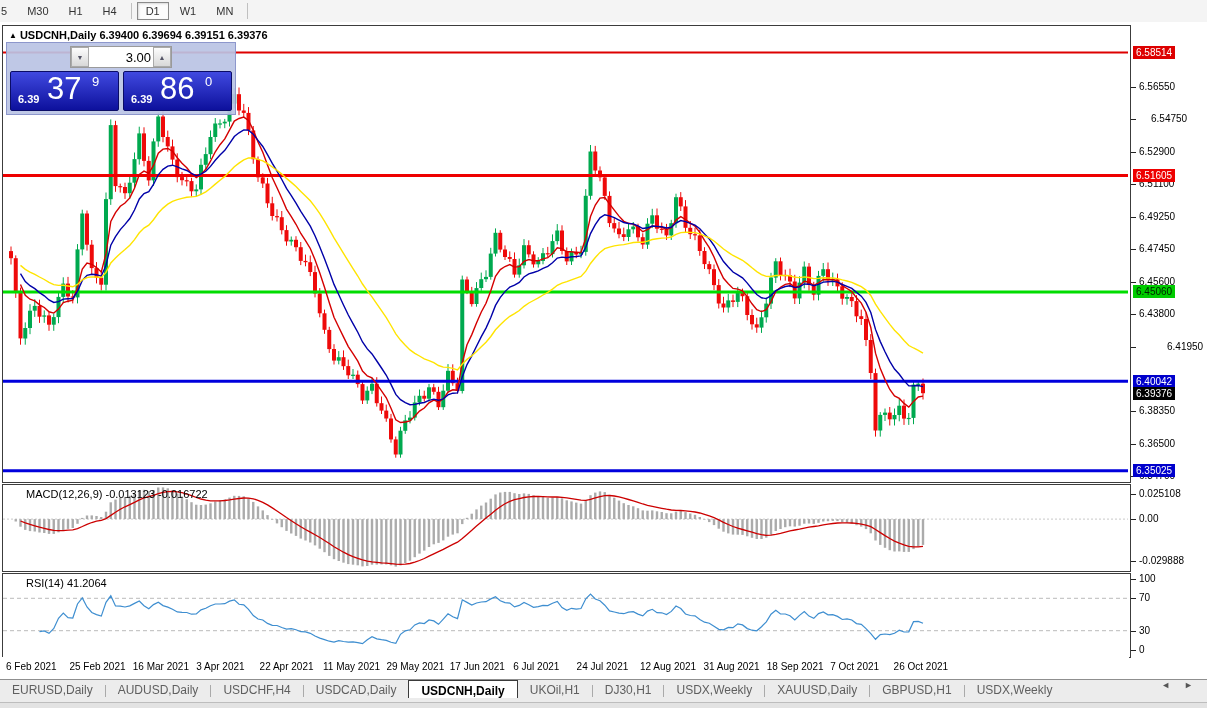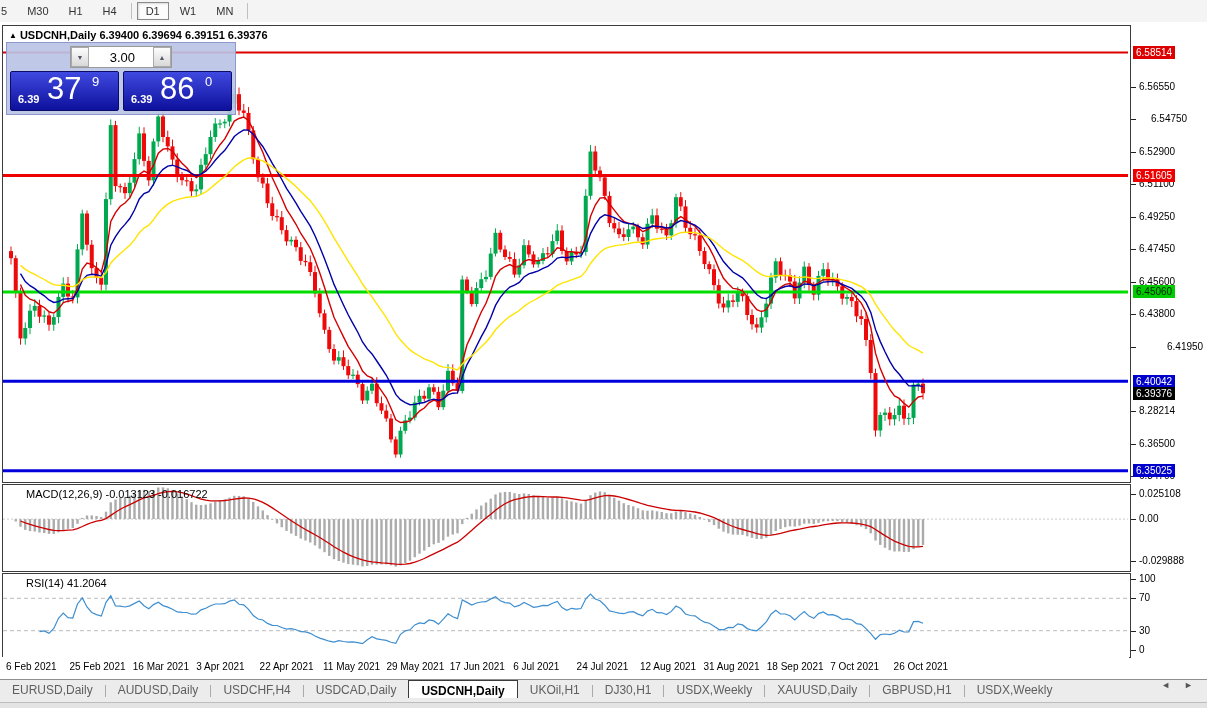--- a/index.html
+++ b/index.html
@@ -42,21 +42,21 @@
   .status-strip{position:absolute;left:0;top:702px;width:1207px;height:6px;background:#e3e3e3;border-top:1px solid #bdbdbd;}
   
   .trade{position:absolute;left:6px;top:20px;width:222px;z-index:10;background:rgba(186,195,228,0.92);
          border:1px solid #8d97cc;padding:3px;}
   .trade-row1{display:flex;align-items:stretch;height:22px;}
   .btn-trade{width:54px;background:linear-gradient(#4a52d8,#1d22a6);border:1px solid #12166e;color:#fff;
              font-size:12px;display:flex;align-items:center;justify-content:center;border-radius:2px;cursor:default;margin-top:32px;}
   .spin{flex:1;display:flex;margin:0 4px;border:1px solid #9a9a9a;background:#fff;}
   .spin-btn{width:16px;background:linear-gradient(#fdfdfd,#d8d8d8);border:1px solid #aaa;color:#556;
             font-size:7px;display:flex;align-items:center;justify-content:center;cursor:default;}
-  .spin-val{flex:1;font-size:13px;color:#000;display:flex;align-items:center;justify-content:flex-end;padding-right:18px;}
+  .spin-val{flex:1;font-size:13px;color:#000;display:flex;align-items:center;justify-content:flex-end;padding-right:2px;}
   .trade-row2{display:flex;gap:4px;margin-top:3px;}
   .quote{flex:1;height:38px;background:linear-gradient(#4049e0,#0d109c);border:1px solid #0a0c66;color:#fff;
          position:relative;border-radius:2px;}
   .quote .small{position:absolute;left:7px;bottom:5px;font-size:11px;font-weight:700;}
   .quote .big{position:absolute;left:36px;top:-1px;font-size:31px;}
   .quote .sup{position:absolute;left:81px;top:2px;font-size:13px;}
 </style>
 </head>
 <body>
 
@@ -720,21 +720,21 @@
       <div class="tick-lbl" style="top: 189.392px;">6.49250</div>
       <div class="tick-dash" style="top: 195.392px;"></div>
       <div class="tick-lbl" style="top: 221.439px;">6.47450</div>
       <div class="tick-dash" style="top: 227.439px;"></div>
       <div class="tick-lbl" style="top: 254.376px;">6.45600</div>
       <div class="tick-dash" style="top: 260.376px;"></div>
       <div class="tick-lbl" style="top: 286.424px;">6.43800</div>
       <div class="tick-dash" style="top: 292.424px;"></div>
       <div class="tick-lbl" style="top: 319.361px; padding-left: 28px;">6.41950</div>
       <div class="tick-dash" style="top: 325.361px;"></div>
-      <div class="tick-lbl" style="top: 383.455px;">8.28214</div>
+      <div class="tick-lbl" style="top: 383.455px;">6.38350</div>
       <div class="tick-dash" style="top: 389.455px;"></div>
       <div class="tick-lbl" style="top: 416.392px;">6.36500</div>
       <div class="tick-dash" style="top: 422.392px;"></div>
       <div class="tick-lbl" style="top: 448.439px;">6.34700</div>
       <div class="tick-dash" style="top: 454.439px;"></div>
       <div class="px-flag" style="top: 23.9566px; background: rgb(221, 0, 0); color: rgb(255, 255, 255);">6.58514</div>
       <div class="px-flag" style="top: 146.964px; background: rgb(238, 0, 0); color: rgb(255, 255, 255);">6.51605</div>
       <div class="px-flag" style="top: 263.491px; background: rgb(0, 204, 0); color: rgb(0, 34, 0);">6.45060</div>
       <div class="px-flag" style="top: 352.831px; background: rgb(0, 0, 204); color: rgb(255, 255, 255);">6.40042</div>
       <div class="px-flag" style="top: 364.688px; background: rgb(0, 0, 0); color: rgb(255, 255, 255);">6.39376</div>

